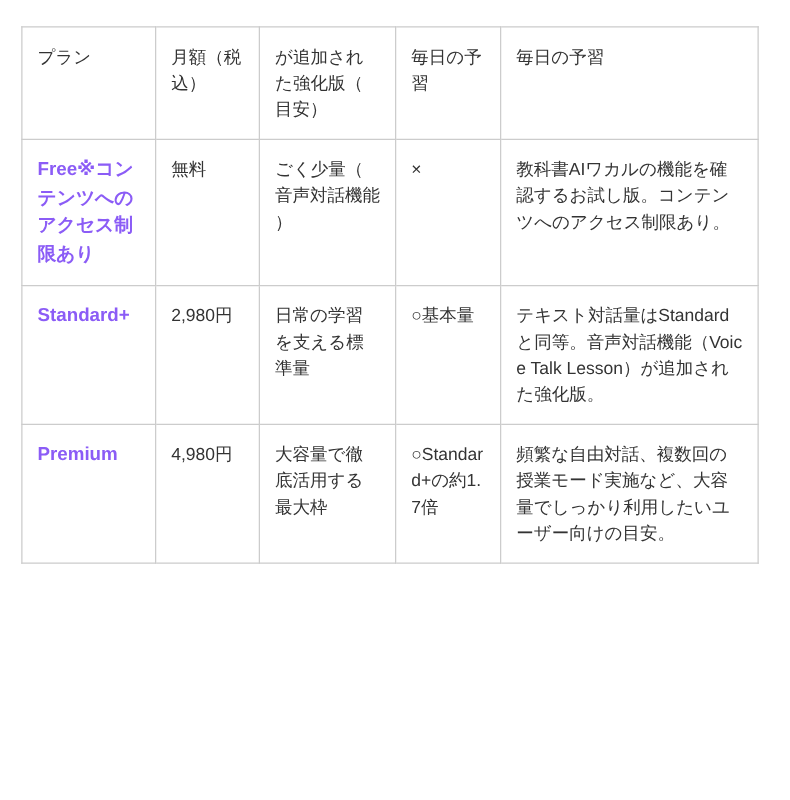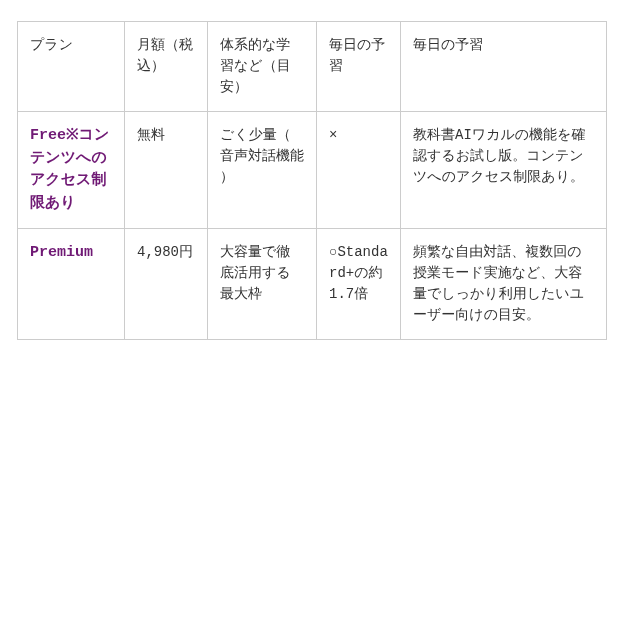--- a/index.html
+++ b/index.html
@@ -27,26 +27,25 @@
     border: 1px solid #cccccc;
     vertical-align: top;
     text-align: left;
     padding: 13px 12px;
     font-size: 14px;
     font-weight: 400;
     line-height: 1.5;
     word-break: break-all;
     line-break: anywhere;
     background: #ffffff;
-    font-family: Liberation Mono, monospace;
   }
   td.plan-cell {
     font-weight: 700;
     font-size: 15px;
-    color: #701a75;
+    color: #8b5cf6;
   }
   tr.r-header { height: 84px; }
   tr.r-0 { height: 105px; }
   tr.r-1 { height: 103px; }
   tr.r-2 { height: 102px; }
   tr.r-3 { height: 103px; }
   tr.r-4 { height: 95px; }
 </style>
 </head>
 <body>
@@ -56,33 +55,40 @@
     <col class="c-plan">
     <col class="c-price">
     <col class="c-usage">
     <col class="c-voice">
     <col class="c-features">
   </colgroup>
   <thead>
     <tr class="r-header">
       <th>プラン</th>
       <th>月額（税込）</th>
-      <th>体系的な学習など（目安）</th>
+      <th>が追加された強化版（目安）</th>
       <th>毎日の予習</th>
       <th>毎日の予習</th>
     </tr>
   </thead>
   <tbody>
     <tr class="r-0">
       <td class="plan-cell">Free※コンテンツへのアクセス制限あり</td>
       <td>無料</td>
       <td>ごく少量（音声対話機能）</td>
       <td>×</td>
       <td>教科書AIワカルの機能を確認するお試し版。コンテンツへのアクセス制限あり。</td>
     </tr>
+    <tr class="r-3">
+      <td class="plan-cell">Standard+</td>
+      <td>2,980円</td>
+      <td>日常の学習を支える標準量</td>
+      <td>○基本量</td>
+      <td>テキスト対話量はStandardと同等。音声対話機能（Voice Talk Lesson）が追加された強化版。</td>
+    </tr>
     <tr class="r-4">
       <td class="plan-cell">Premium</td>
       <td>4,980円</td>
       <td>大容量で徹底活用する最大枠</td>
       <td>○Standard+の約1.7倍</td>
       <td>頻繁な自由対話、複数回の授業モード実施など、大容量でしっかり利用したいユーザー向けの目安。</td>
     </tr>
   </tbody>
 </table>
 

